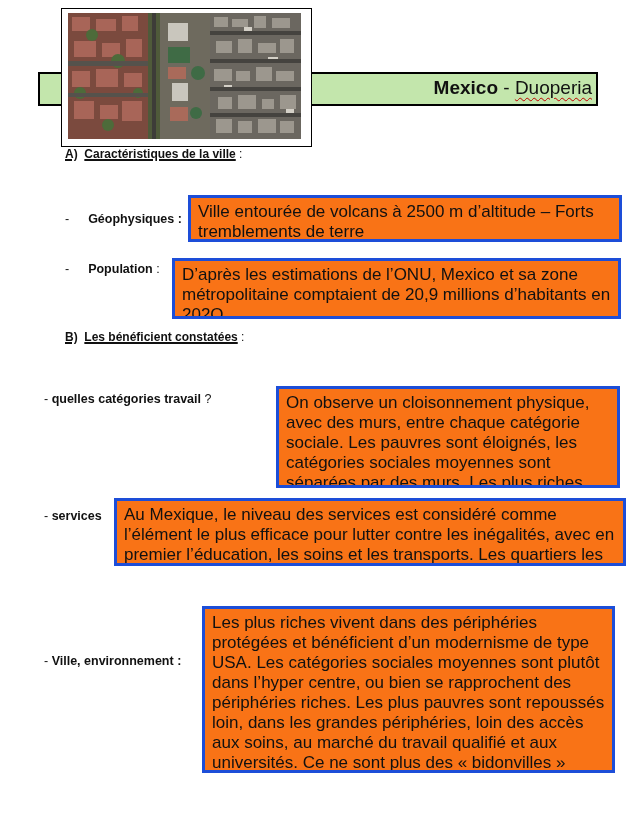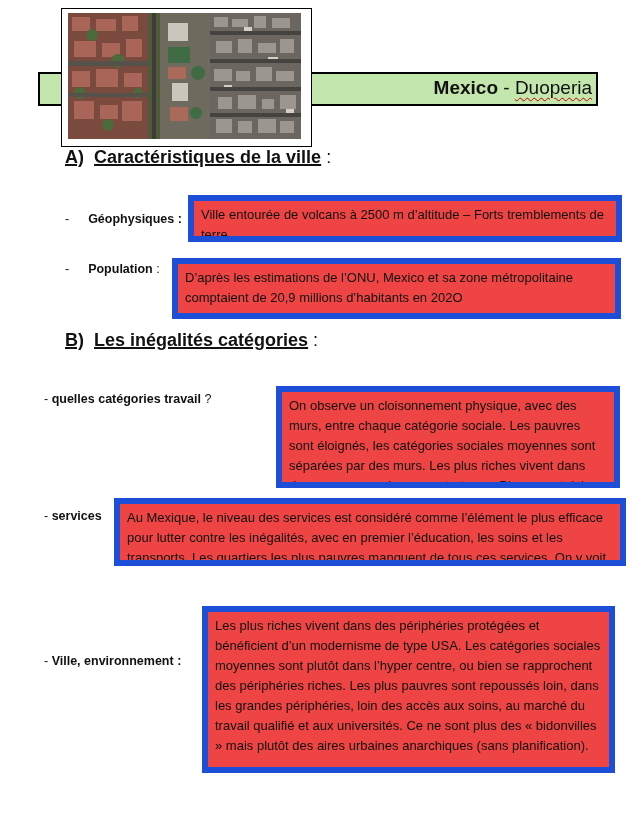--- a/index.html
+++ b/index.html
@@ -6,27 +6,27 @@
   body { width:640px; height:832px; position:relative; overflow:hidden;
          font-family:"Liberation Sans", sans-serif; color:#111; }
   .banner { position:absolute; left:38px; top:72px; width:556px; height:30px;
             background:#c3e6ac; border:2px solid #000; }
   .banner-title { position:absolute; right:4px; top:3px; font-size:19px; }
   .banner-title b { font-weight:bold; }
   .banner-title .sub { text-decoration: underline wavy #c00000; text-underline-offset:3px; text-decoration-thickness:1px; }
   .photo-frame { position:absolute; left:61px; top:8px; width:249px; height:137px;
                  background:#fff; border:1.5px solid #000; }
   .photo { position:absolute; left:6px; top:4px; width:233px; height:126px; overflow:hidden; }
-  .section-heading { position:absolute; font-weight:bold; font-size:18px; }
+  .section-heading { position:absolute; font-weight:bold; font-size:12px; }
   .section-heading .u { text-decoration: underline; text-decoration-thickness:1.5px; }
   .section-heading .colon { font-weight:normal; }
   .label { position:absolute; font-size:12.5px; }
   .label b { font-weight:bold; }
-  .box { position:absolute; border:6px solid #1d4ed8; font-size:13px; line-height:20px;
-         padding:4px 7px; box-sizing:border-box; overflow:hidden; background:#ef4444; }
+  .box { position:absolute; border:3px solid #1d4ed8; font-size:17px; line-height:20px;
+         padding:4px 7px; box-sizing:border-box; overflow:hidden; background:#f97316; }
 </style>
 </head>
 <body>
 
 <div class="banner">
   <div class="banner-title">
     <b>Mexico</b><span> - </span><span class="sub">Duoperia</span>
   </div>
 </div>
 
@@ -129,21 +129,21 @@
 
 <div class="label" style="left:65px; top:262px;">
   <span>-</span>
   <span style="display:inline-block; width:12px;"></span>
   <b>Population</b><span> :</span>
 </div>
 <div class="box" style="left:172px; top:258px; width:449px; height:61px;">D’après les estimations de l’ONU, Mexico et sa zone métropolitaine comptaient de 20,9 millions d’habitants en 202O</div>
 
 <div class="section-heading" style="left:65px; top:330px;">
   <span class="u">B)</span>&nbsp;
-  <span class="u">Les inégalités catégories</span><span class="colon"> :</span>
+  <span class="u">Les bénéficient constatées</span><span class="colon"> :</span>
 </div>
 
 <div class="label" style="left:44px; top:392px;">
   <span>- </span><b>quelles catégories travail</b><span> ?</span>
 </div>
 <div class="box" style="left:240px; top:386px; width:344px; height:102px;margin-left:36px;">On observe un cloisonnement physique, avec des murs, entre chaque catégorie sociale. Les pauvres sont éloignés, les catégories sociales moyennes sont séparées par des murs. Les plus riches vivent dans des espaces modernes, entretenus. Plus on est riche, plus il y a de verdure.</div>
 
 <div class="label" style="left:44px; top:509px;">
   <span>- </span><b>services</b>
 </div>

